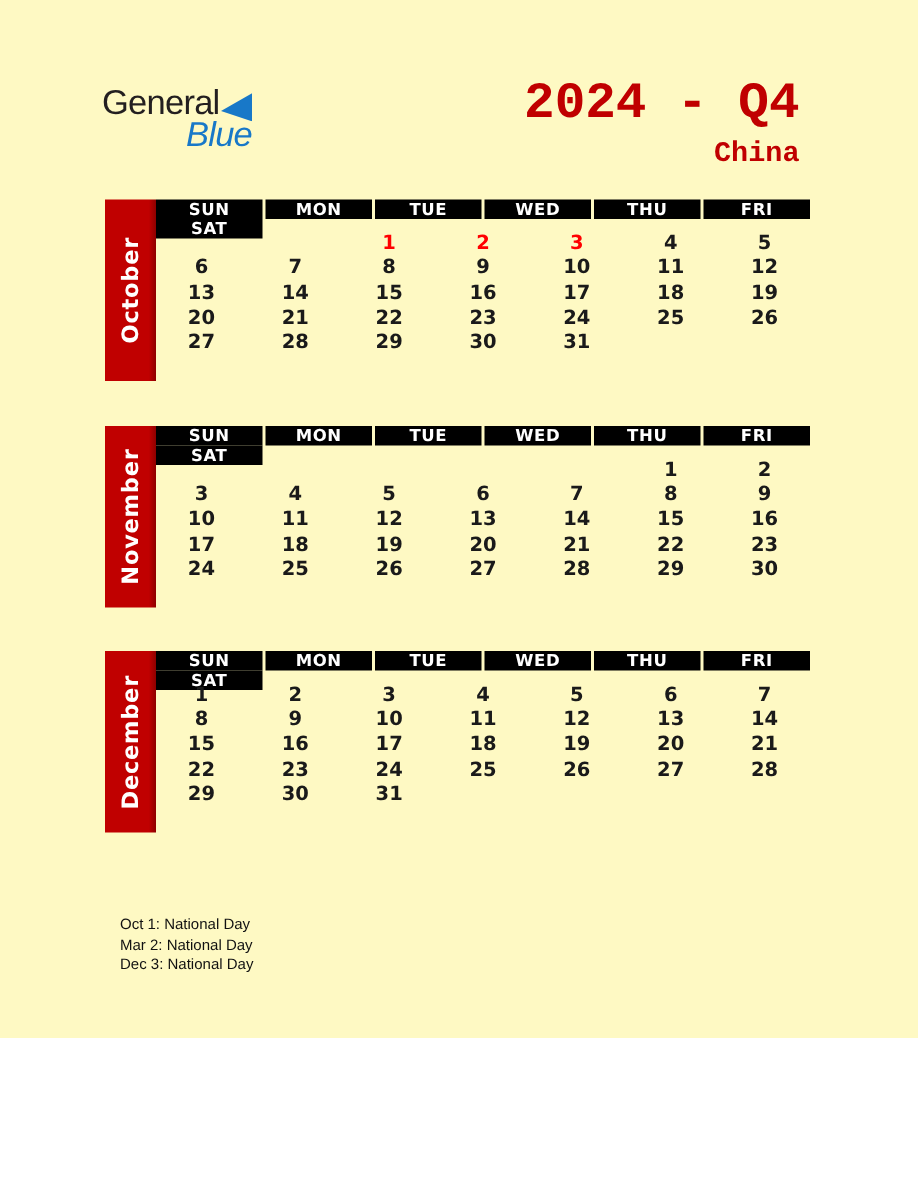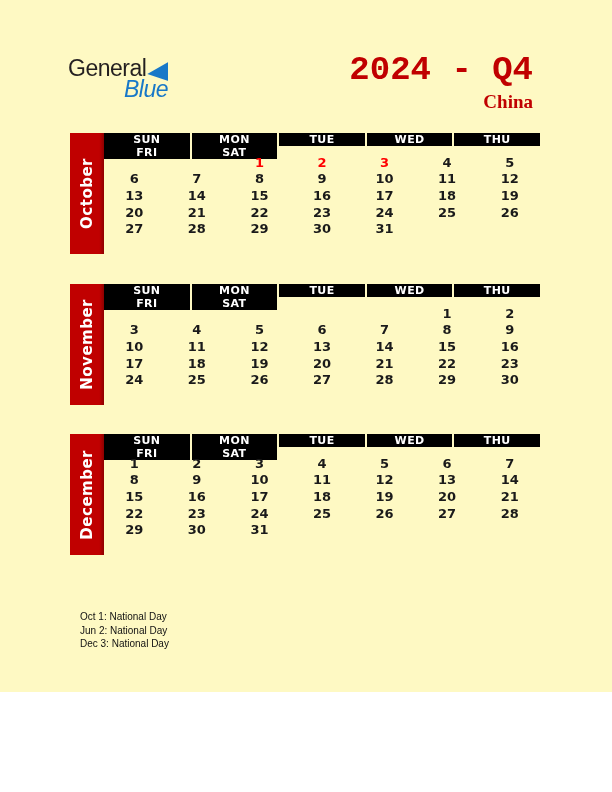--- a/index.html
+++ b/index.html
@@ -40,21 +40,21 @@
   }
 
   
   .title-block{position:absolute;top:52px;right:79px;text-align:right;}
   .title-quarter{
     font-family:Liberation Mono, monospace;
     font-weight:bold;font-size:34px;line-height:1.1;
     color:var(--accent);letter-spacing:0px;
   }
   .title-region{
-    font-family:Liberation Serif, serif;
+    font-family:Liberation Mono, monospace;
     font-weight:bold;font-size:19px;line-height:1.2;
     color:var(--accent);margin-top:2px;
   }
 
   
   .months{position:absolute;left:0;top:0;width:100%;height:100%;}
   .month{position:absolute;left:70px;width:470px;height:121px;display:flex;}
   .month:nth-child(1){top:133px;}
   .month:nth-child(2){top:284px;}
   .month:nth-child(3){top:434px;}
@@ -64,21 +64,21 @@
     display:flex;align-items:center;justify-content:center;
   }
   .month-bar-label{
     writing-mode:vertical-rl;transform:rotate(180deg);
     color:#ffffff;font-family:"DejaVu Sans",sans-serif;
     font-weight:bold;font-size:15px;letter-spacing:0.5px;
     white-space:nowrap;
   }
   .month-grid{flex:1;display:flex;flex-direction:column;}
   .weekday-row{
-    display:grid;grid-template-columns:repeat(5,1fr);
+    display:grid;grid-template-columns:repeat(6,1fr);
     column-gap:2px;height:21px;flex:0 0 21px;
   }
   .weekday-cell{
     background:var(--header-bg);color:#ffffff;
     display:flex;align-items:center;justify-content:center;
     font-family:"DejaVu Sans",sans-serif;font-weight:bold;
     font-size:11px;letter-spacing:0.4px;
   }
   .week-row{
     display:grid;grid-template-columns:repeat(7,1fr);
@@ -324,17 +324,17 @@
             <div class="day-cell"></div>
             <div class="day-cell"></div>
             <div class="day-cell"></div>
           </div>
         </div>
       </section>
     </div>
 
   <div class="footnotes">
     <div class="footnote">Oct 1: National Day</div>
-    <div class="footnote">Jun 2: National Day</div>
+    <div class="footnote">Mar 2: National Day</div>
     <div class="footnote">Dec 3: National Day</div>
   </div>
 
 </div>
 
 </body></html>

